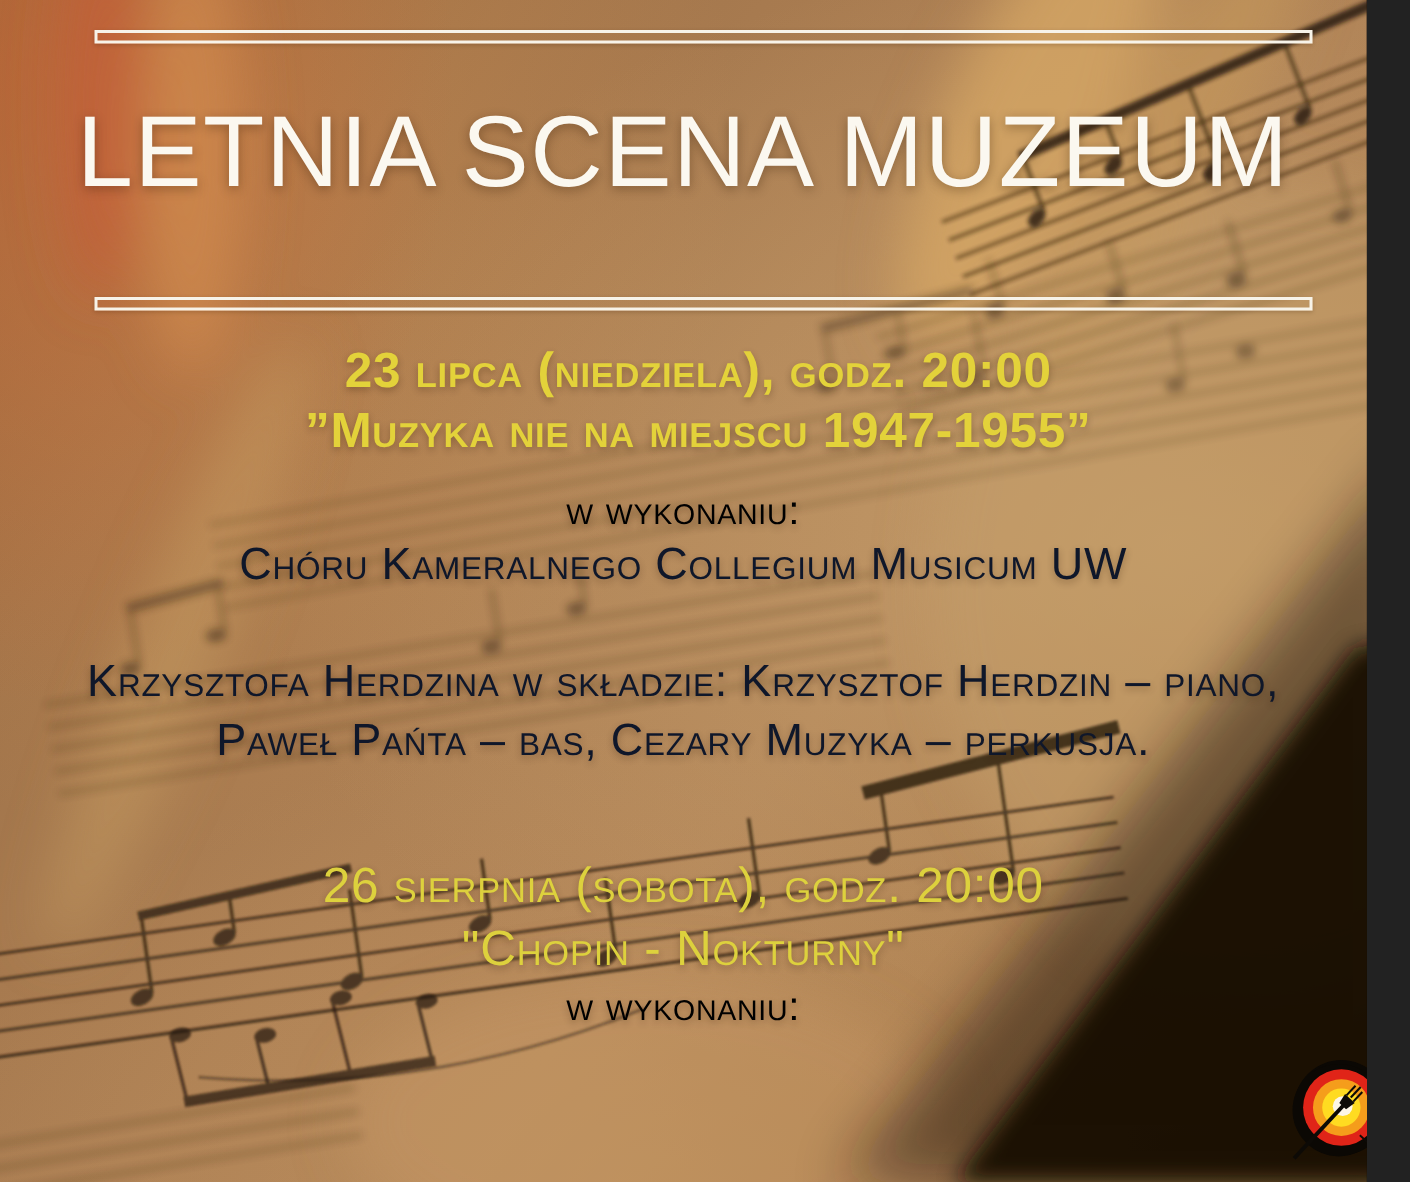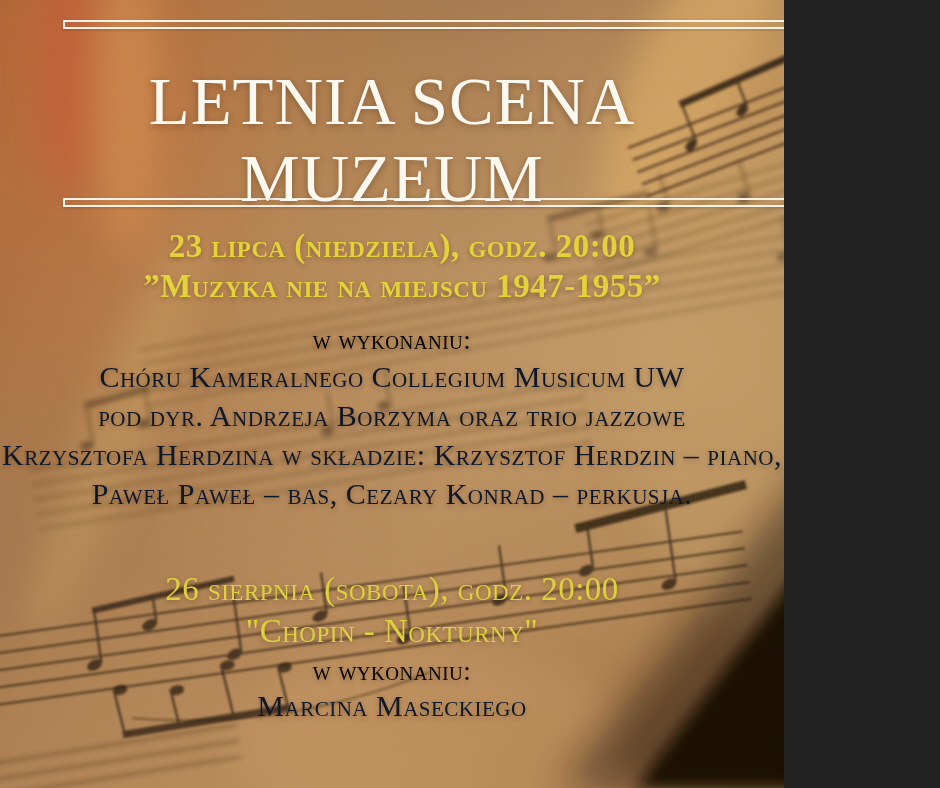--- a/index.html
+++ b/index.html
@@ -1,18 +1,18 @@
 <!DOCTYPE html>
 <html><head>
 <meta charset="utf-8">
 <style>
   html,body { margin:0; padding:0; background:#222; }
   .poster {
-    position:relative; width:784px; height:788px; overflow:hidden;
-    font-family:Liberation Serif, serif;
+    position:relative; width:911px; height:788px; overflow:hidden;
+    font-family:Liberation Sans, sans-serif;
     background:#a5784a;
   }
   .bg-base {
     position:absolute; inset:0;
     background:
       radial-gradient(1000px 640px at 86% 46%, rgba(214,178,122,.50), rgba(214,178,122,0) 62%),
       radial-gradient(420px 620px at 2% 6%, rgba(196,96,52,.55), rgba(196,96,52,0) 68%),
       radial-gradient(520px 680px at 14% 12%, rgba(214,146,80,.45), rgba(214,146,80,0) 70%),
       radial-gradient(620px 420px at 45% 100%, rgba(204,158,102,.38), rgba(204,158,102,0) 72%),
       linear-gradient(128deg,#8f6137 0%,#a1744a 22%,#ad8054 45%,#b08357 60%,#a87a4c 78%,#96683c 100%);
@@ -236,28 +236,26 @@
 
   <div class="rule" style="top:20px"></div>
   <div class="rule" style="top:198px"></div>
 
   <div class="title">LETNIA SCENA MUZEUM</div>
 
   <div class="line yellow-bold" style="top:227px">23 lipca (niedziela), godz. 20:00</div>
   <div class="line yellow-bold" style="top:267px">”Muzyka nie na miejscu 1947-1955”</div>
   <div class="line white-sm" style="top:324px">w wykonaniu:</div>
   <div class="line white" style="top:359px">Chóru Kameralnego Collegium Musicum UW</div>
-  <div class="line white" style="top:398px">pod dyr. Andrzeja Borzyma oraz trio jazzowe</div>
   <div class="line white" style="top:437px">Krzysztofa Herdzina w składzie: Krzysztof Herdzin – piano,</div>
-  <div class="line white" style="top:476px">Paweł Paweł – bas, Cezary Konrad – perkusja.</div>
+  <div class="line white" style="top:476px">Paweł Pańta – bas, Cezary Muzyka – perkusja.</div>
 
   <div class="line yellow" style="top:570px">26 sierpnia (sobota), godz. 20:00</div>
   <div class="line yellow" style="top:612px">"Chopin - Nokturny"</div>
   <div class="line white-sm" style="top:655px">w wykonaniu:</div>
-  <div class="line white" style="top:688px">Marcina Maseckiego</div>
 
   <svg class="logo" viewBox="0 0 100 100" aria-hidden="true">
     <g>
       <circle cx="48" cy="47" r="36" fill="#0b0804"></circle>
       <circle cx="46" cy="49" r="35" fill="#0b0804"></circle>
       <circle cx="48" cy="47" r="29" fill="#e02418"></circle>
       <circle cx="48" cy="47" r="21.5" fill="#f59d1b"></circle>
       <circle cx="48" cy="47" r="14.5" fill="#ffdb21"></circle>
       <circle cx="49" cy="46" r="7.5" fill="#fdf6e8"></circle>
     </g>

